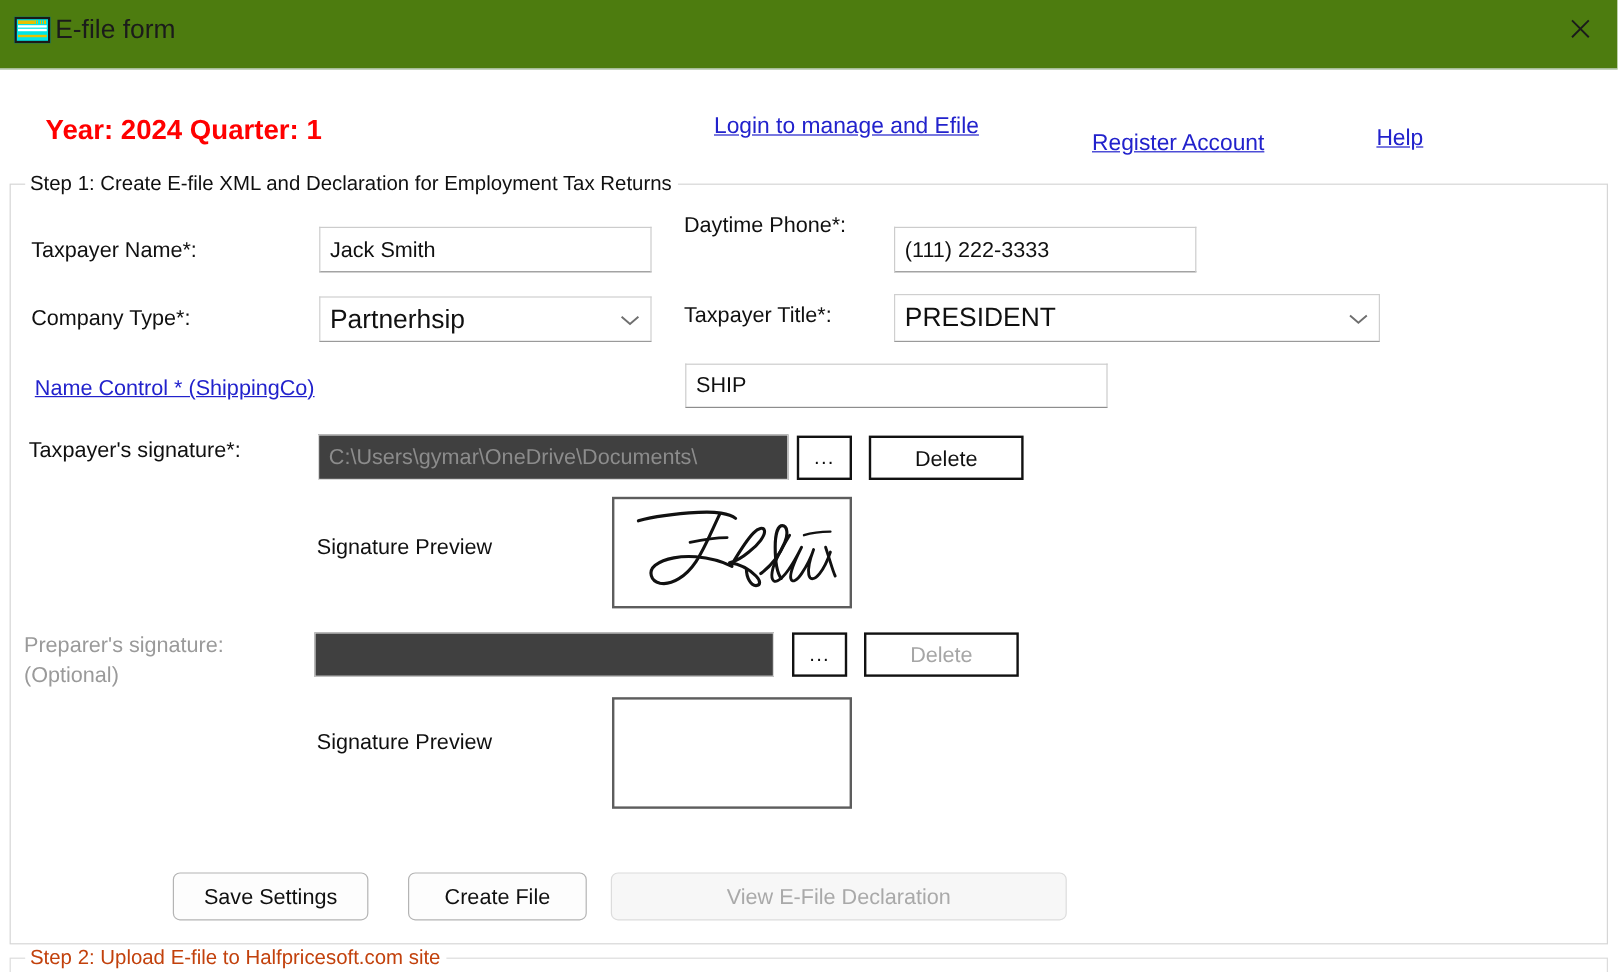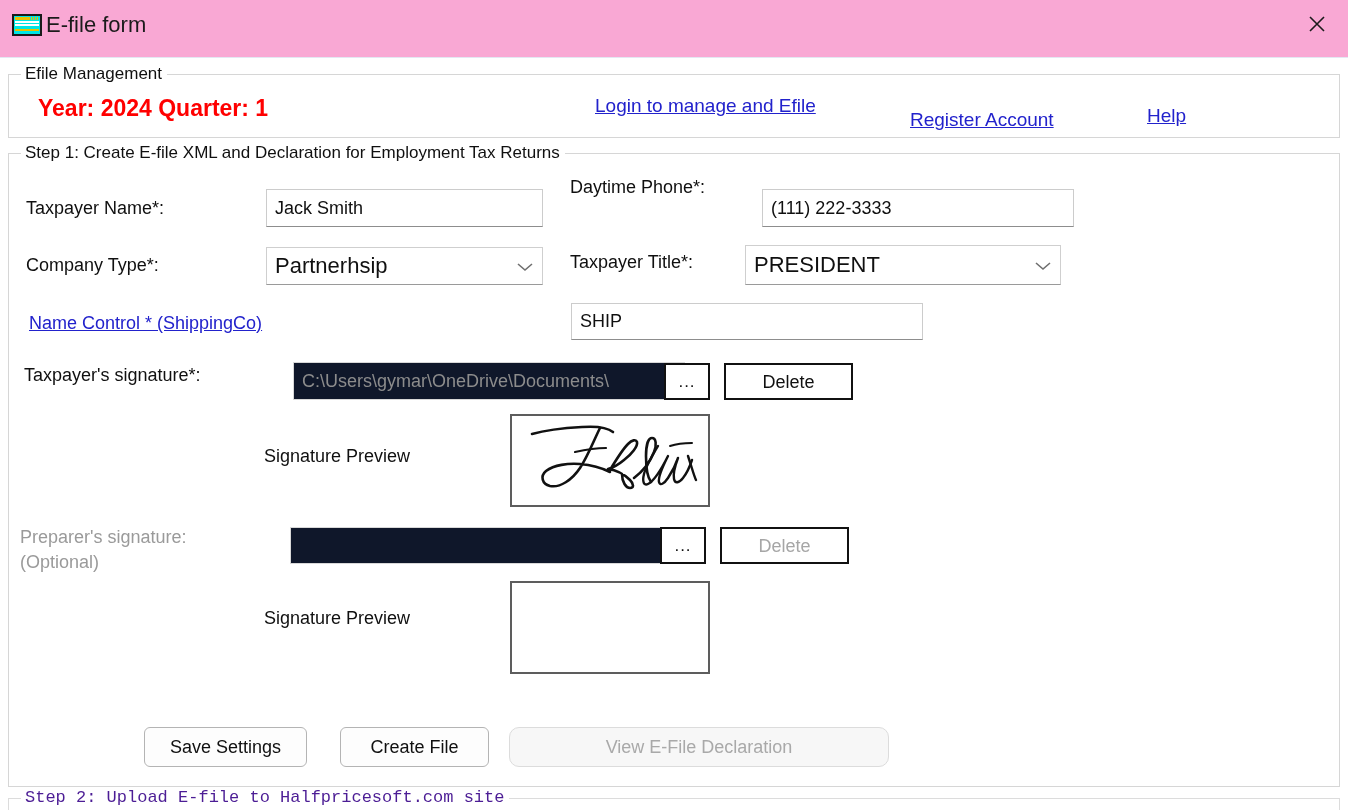--- a/index.html
+++ b/index.html
@@ -16,21 +16,21 @@
     width: 1348px;
     height: 810px;
     background: #ffffff;
   }
 
   
   .titlebar {
     position: absolute;
     left: 0; top: 0;
     width: 1348px; height: 58px;
-    background: #f9a8d4;
+    background: #4d7c0f;
     border-bottom: 1px solid #e3e8f2;
   }
   .titlebar-left {
     position: absolute;
     left: 12px; top: 14px;
     display: flex;
     align-items: center;
     gap: 2px;
   }
   .app-icon {
@@ -101,21 +101,21 @@
   }
   #group-step1 {
     left: 8px; top: 153px;
     width: 1332px; height: 634px;
   }
   #group-step2 {
     left: 8px; top: 798px;
     width: 1332px; height: 60px;
   }
   #group-step2 { border-color: #dcdcdc; }
-  #group-step2 > .legend { color: #4c1d95; font-family: Liberation Mono, monospace; }
+  #group-step2 > .legend { color: #c2410c; }
 
   .year-line {
     position: absolute;
     left: 38px; top: 95px;
     font-size: 23px;
     font-weight: bold;
     color: #ff0000;
     white-space: nowrap;
   }
 
@@ -148,24 +148,23 @@
     border: 1px solid #cccccc;
     border-bottom-color: #8d8d8d;
     font-family: "Liberation Sans", sans-serif;
     font-size: 18px;
     color: #101010;
     padding: 0 8px;
     outline: none;
     line-height: normal;
   }
   .txt.readonly {
-    background: #0f172a;
+    background: #404040;
     color: #8c8c8c;
     border: 1px solid #d8d8d8;
-    margin-left: 28px;
   }
   .combo {
     position: absolute;
     background: #ffffff;
     border: 1px solid #cfcfcf;
     border-bottom-color: #9a9a9a;
     font-size: 22px;
     color: #101010;
     display: flex;
     align-items: center;
@@ -210,21 +209,20 @@
     color: #101010;
     display: flex; align-items: center; justify-content: center;
     cursor: pointer;
     line-height: 1;
   }
   .btn-round.disabled {
     background: #f7f7f7;
     border-color: #dcdcdc;
     color: #a9a9a9;
     cursor: default;
-    border-radius: 10px;
   }
 
   
   .sigbox {
     position: absolute;
     background: #ffffff;
     border: 2px solid #5d5d5d;
     overflow: hidden;
   }
   .sigbox svg { display: block; }
@@ -241,51 +239,48 @@
         </span>
       <span class="title-text">E-file form</span>
     </div>
     <div class="close-btn">
       <svg width="20" height="20" viewBox="0 0 20 20" aria-hidden="true">
         <path d="M3 3 L17 17 M17 3 L3 17" stroke="#1b1b1b" stroke-width="1.6" fill="none"></path>
       </svg>
     </div>
   </div>
 
-  <div class="group" id="group-efile">
-    <span class="legend">Efile Management</span>
-  </div>
   <div class="year-line">Year: 2024 Quarter: 1</div>
 
   <a class="toplink" id="link-login">Login to manage and Efile</a>
   <a class="toplink" id="link-register">Register Account</a>
   <a class="toplink" id="link-help">Help</a>
 
   <div class="group" id="group-step1">
     <span class="legend">Step 1: Create E-file XML and Declaration for Employment Tax Returns</span>
   </div>
 
   <div class="lbl" style="left:26px; top:197px;">Taxpayer Name*:</div>
   <input class="txt" style="left: 266px; top: 189px; width: 277px; height: 38px;" value="Jack Smith">
 
   <div class="lbl" style="left:570px; top:176px;">Daytime Phone*:</div>
-  <input class="txt" style="left: 762px; top: 189px; width: 312px; height: 38px;" value="(111) 222-3333">
+  <input class="txt" style="left: 745px; top: 189px; width: 252px; height: 38px;" value="(111) 222-3333">
 
   <div class="lbl" style="left:26px; top:254px;">Company Type*:</div>
   <div class="combo" style="left:266px; top:247px; width:277px; height:38px;">
     <span class="cval">Partnerhsip</span>
     <span class="chev">
       <svg width="18" height="12" viewBox="0 0 18 12">
           <path d="M2 3 L9 9 L16 3" stroke="#6f6f6f" stroke-width="1.6" fill="none"></path>
         </svg>
     </span>
   </div>
 
   <div class="lbl" style="left:570px; top:251px;">Taxpayer Title*:</div>
-  <div class="combo" style="left:745px; top:245px; width:316px; height:40px;">
+  <div class="combo" style="left:745px; top:245px; width:405px; height:40px;">
     <span class="cval">PRESIDENT</span>
     <span class="chev">
       <svg width="18" height="12" viewBox="0 0 18 12">
           <path d="M2 3 L9 9 L16 3" stroke="#6f6f6f" stroke-width="1.6" fill="none"></path>
         </svg>
     </span>
   </div>
 
   <a class="namecontrol-link">Name Control * (ShippingCo)</a>
   <input class="txt" style="left: 571px; top: 303px; width: 352px; height: 37px;" value="SHIP">

